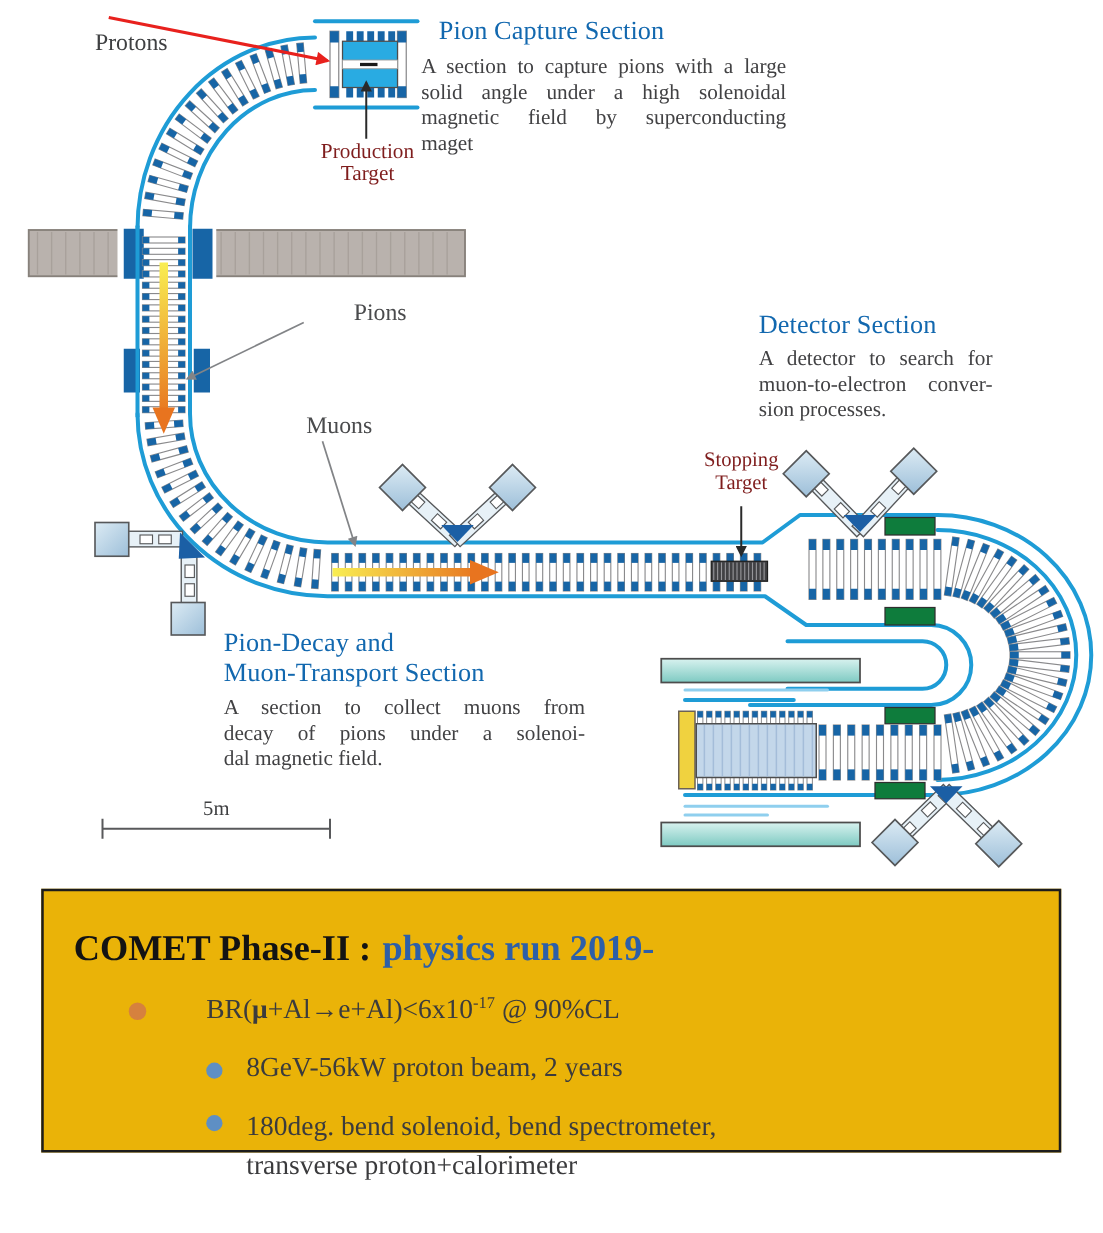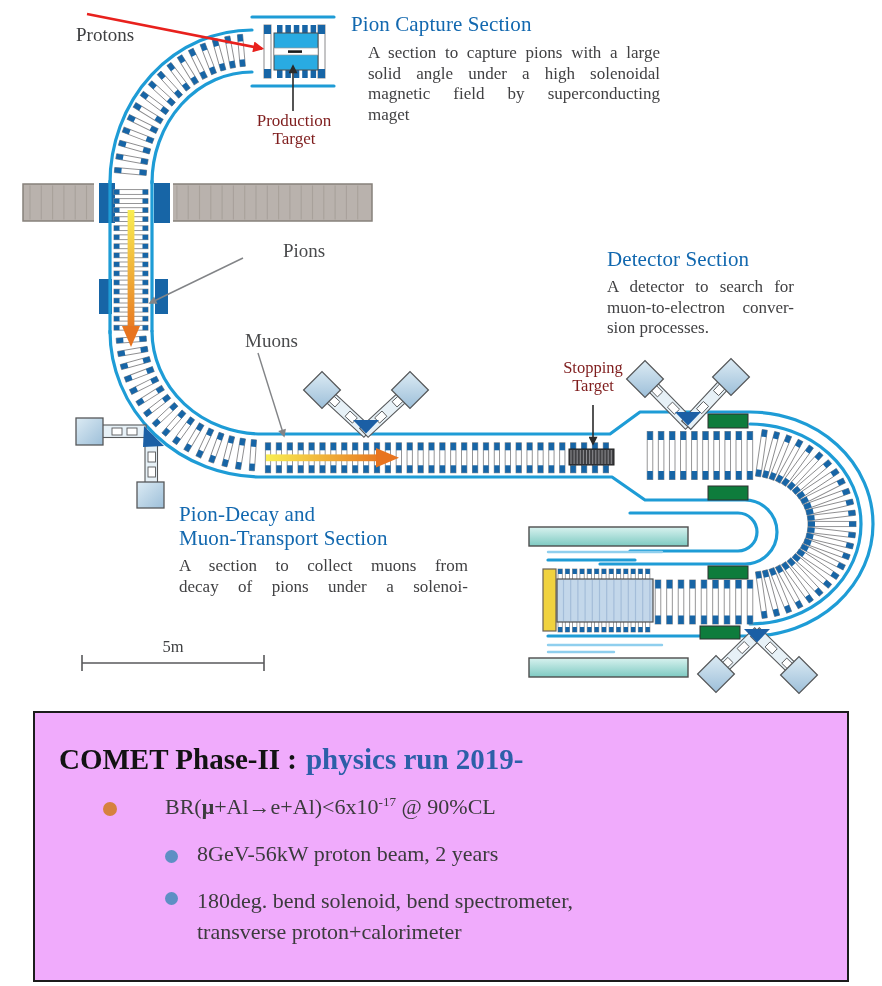--- a/index.html
+++ b/index.html
@@ -7,22 +7,22 @@
          font-family:Liberation Serif, serif;}
   #diagram-svg{position:absolute;left:0;top:0;}
   .lbl{position:absolute;color:#414143;}
   .gray{color:#7f1d1d;}
   .dark{color:#3f4042;}
   .head{color:#1268af;font-size:21px;font-weight:500;letter-spacing:.1px;}
   .body-txt{font-size:17px;line-height:20.5px;color:#414143;}
   .body-txt .jl{text-align:justify;text-align-last:justify;}
   .ctr{text-align:center;}
   
-  .panel{position:absolute;left:33px;top:711px;width:816px;height:271px;
-         background:#f0abfc;border:2.5px solid #1c1c1c;box-sizing:border-box;}
+  .panel{position:absolute;left:33px;top:711px;width:816px;height:211px;
+         background:#eab308;border:2.5px solid #1c1c1c;box-sizing:border-box;}
   .panel .title{position:absolute;left:24px;top:30px;font-size:29px;font-weight:bold;color:#131313;white-space:nowrap;}
   .panel .t-blue{color:#2d5fa8;margin-left:9px;}
   .dot{position:absolute;border-radius:50%;}
   .b-txt{position:absolute;font-size:22px;color:#3b3b3d;white-space:nowrap;}
   .b-txt sup{font-size:0.6em;}
   .b-txt b{font-weight:bold;}
   .lh2{line-height:31px;}
 </style>
 </head>
 <body>
@@ -960,21 +960,21 @@
   <g stroke="#58595b" stroke-width="1.6">
     <line x1="82" y1="663" x2="264" y2="663"></line>
     <line x1="82" y1="655" x2="82" y2="671"></line>
     <line x1="264" y1="655" x2="264" y2="671"></line>
   </g>
 </svg>
 
 <div class="lbl dark" style="left:76px;top:24px;font-size:19px;">Protons</div>
 
 <div class="lbl head" style="left:351px;top:12px;">Pion Capture Section</div>
-<div class="lbl body-txt" style="left:368px;top:43px;width:292px;">
+<div class="lbl body-txt" style="left:337px;top:43px;width:292px;">
   <div class="jl">A section to capture pions with a large</div>
   <div class="jl">solid angle under a high solenoidal</div>
   <div class="jl">magnetic field by superconducting</div>
   <div>maget</div>
 </div>
 
 <div class="lbl gray ctr" style="left:240px;top:112px;width:108px;font-size:17px;line-height:18px;">
   <div>Production</div>
   <div>Target</div>
 </div>
@@ -994,20 +994,21 @@
   <div>Target</div>
 </div>
 
 <div class="lbl head" style="left:179px;top:503px;line-height:23.5px;">
   <div>Pion-Decay and</div>
   <div>Muon-Transport Section</div>
 </div>
 <div class="lbl body-txt" style="left:179px;top:556px;width:289px;">
   <div class="jl">A section to collect muons from</div>
   <div class="jl">decay of pions under a solenoi-</div>
+  <div>dal magnetic field.</div>
 </div>
 
 <div class="lbl dark ctr" style="left:150px;top:637px;width:46px;font-size:16.5px;">5m</div>
 
 <div class="panel">
   <div class="title">
     <span>COMET Phase-II :</span><span class="t-blue">physics run 2019-</span>
   </div>
 
   <span class="dot" style="left:68px;top:89px;width:14px;height:14px;background:#d6813e;"></span>

